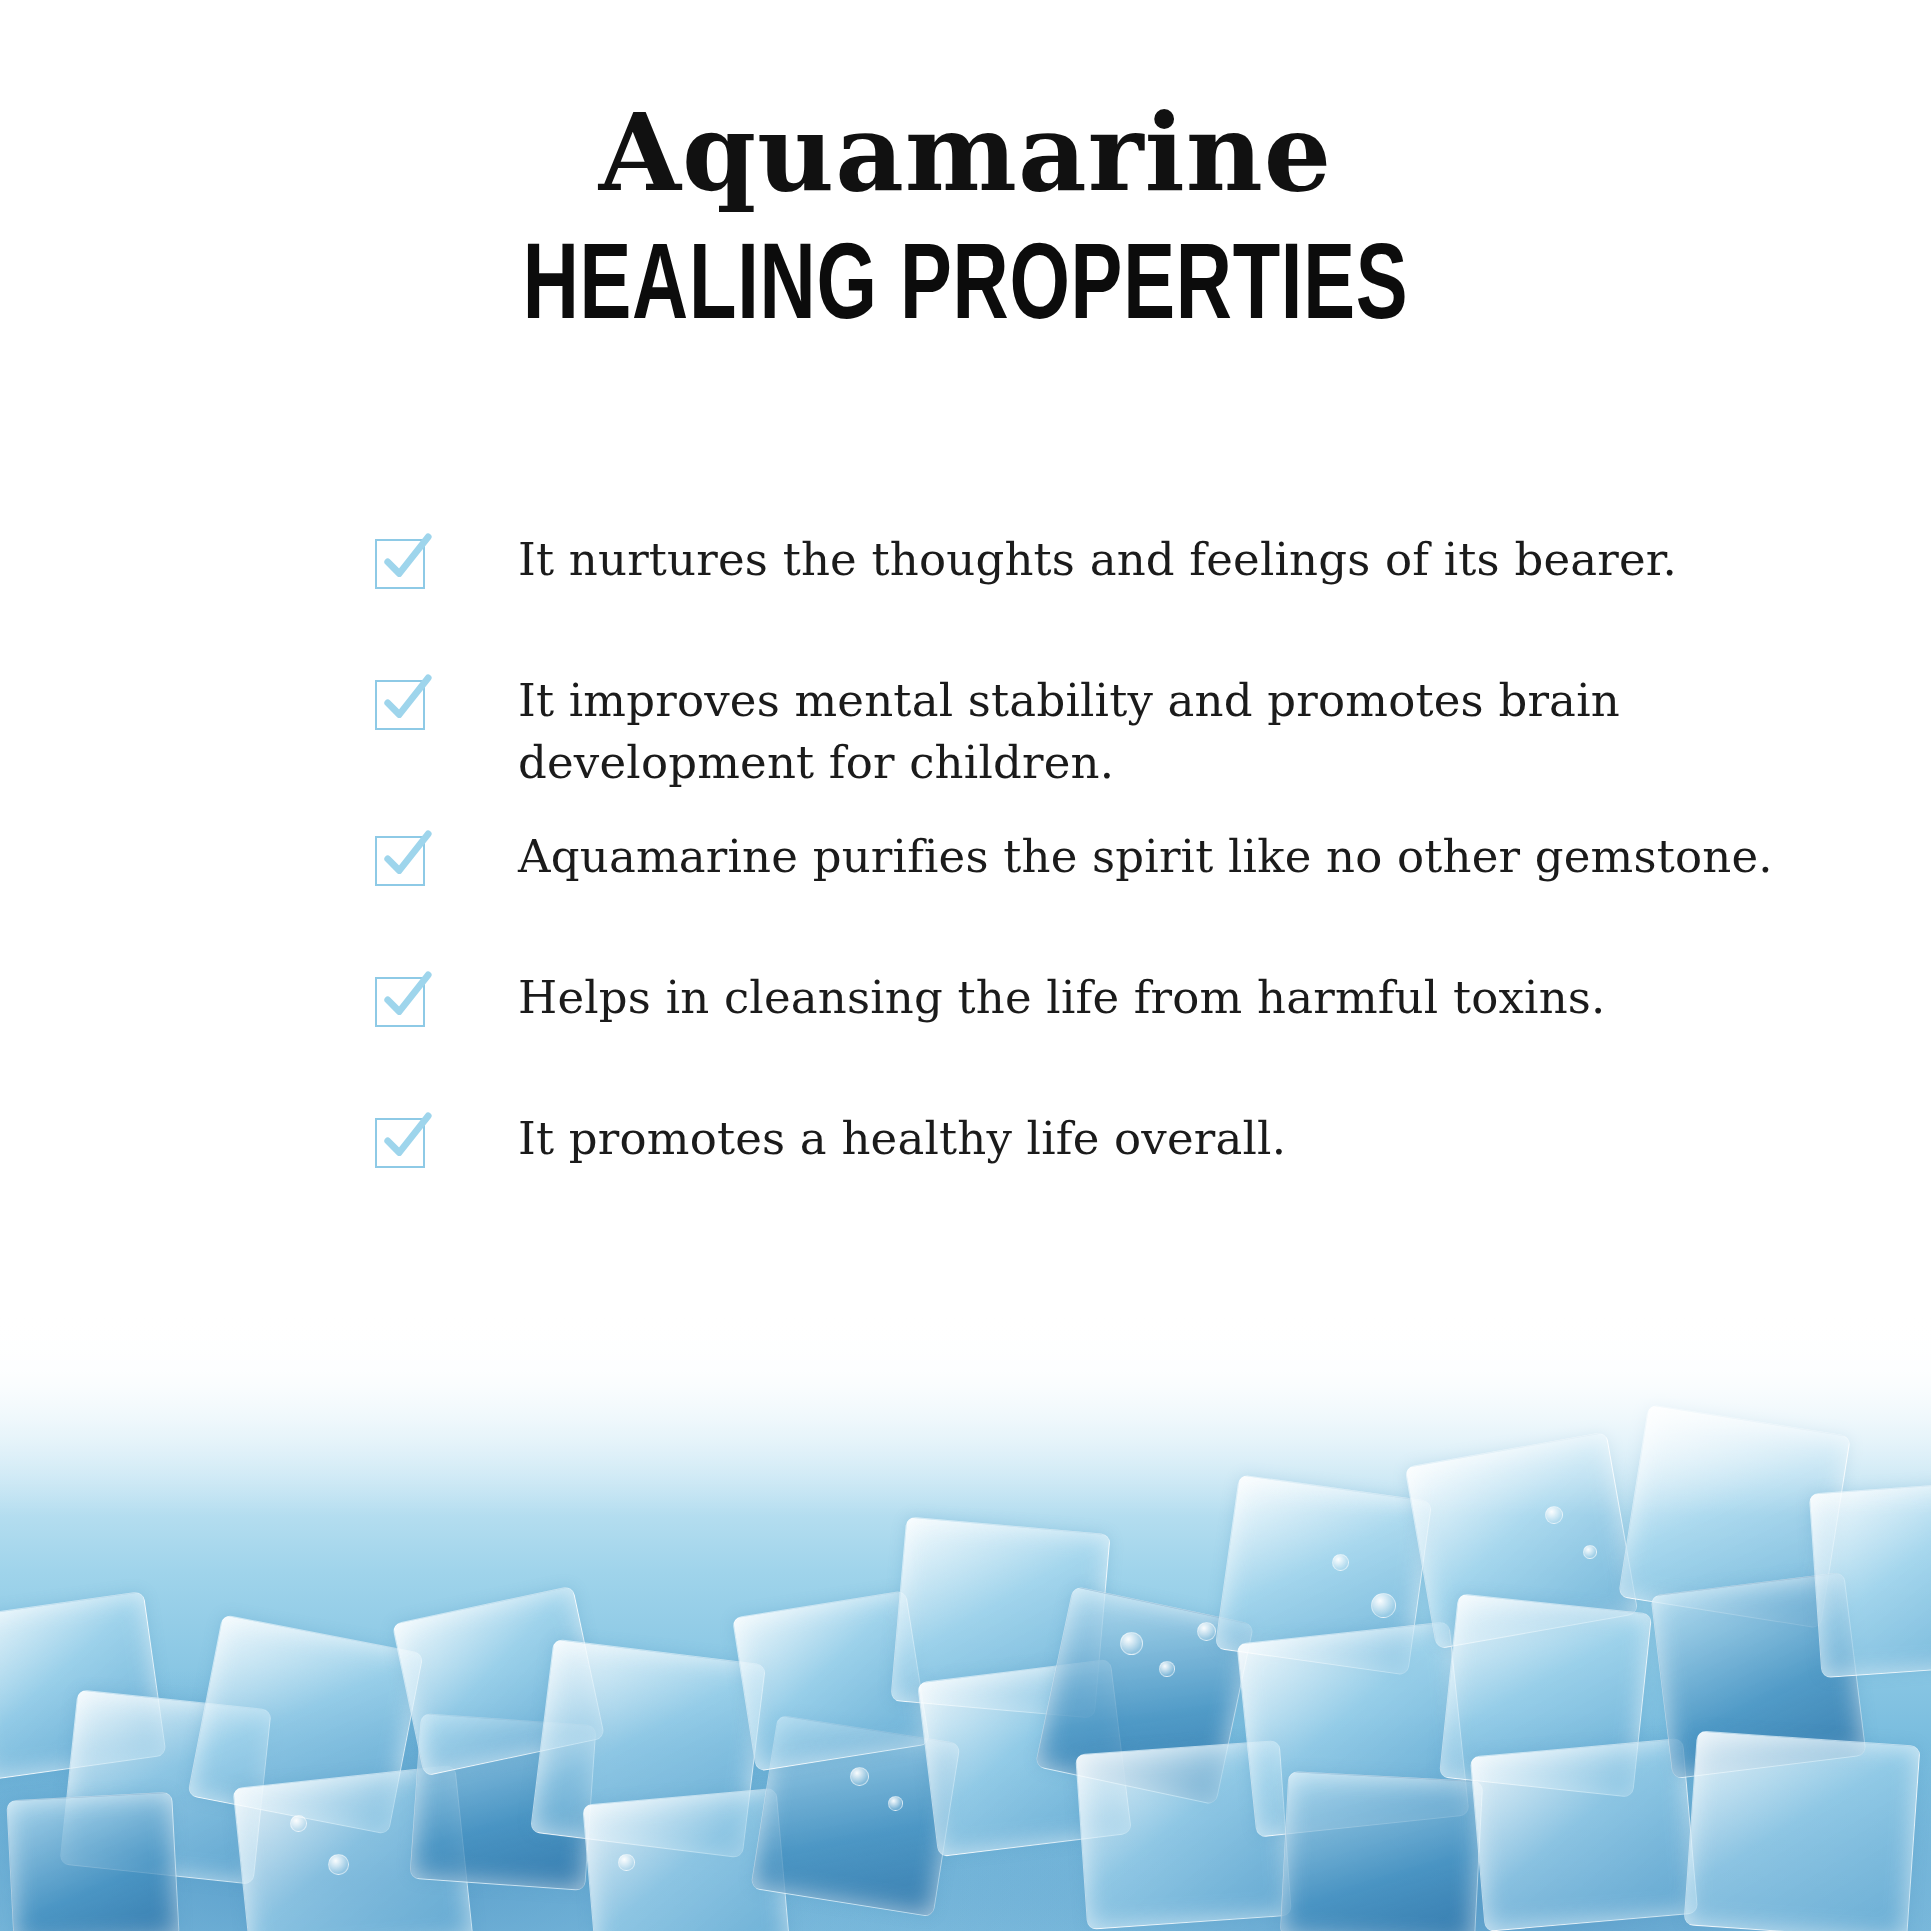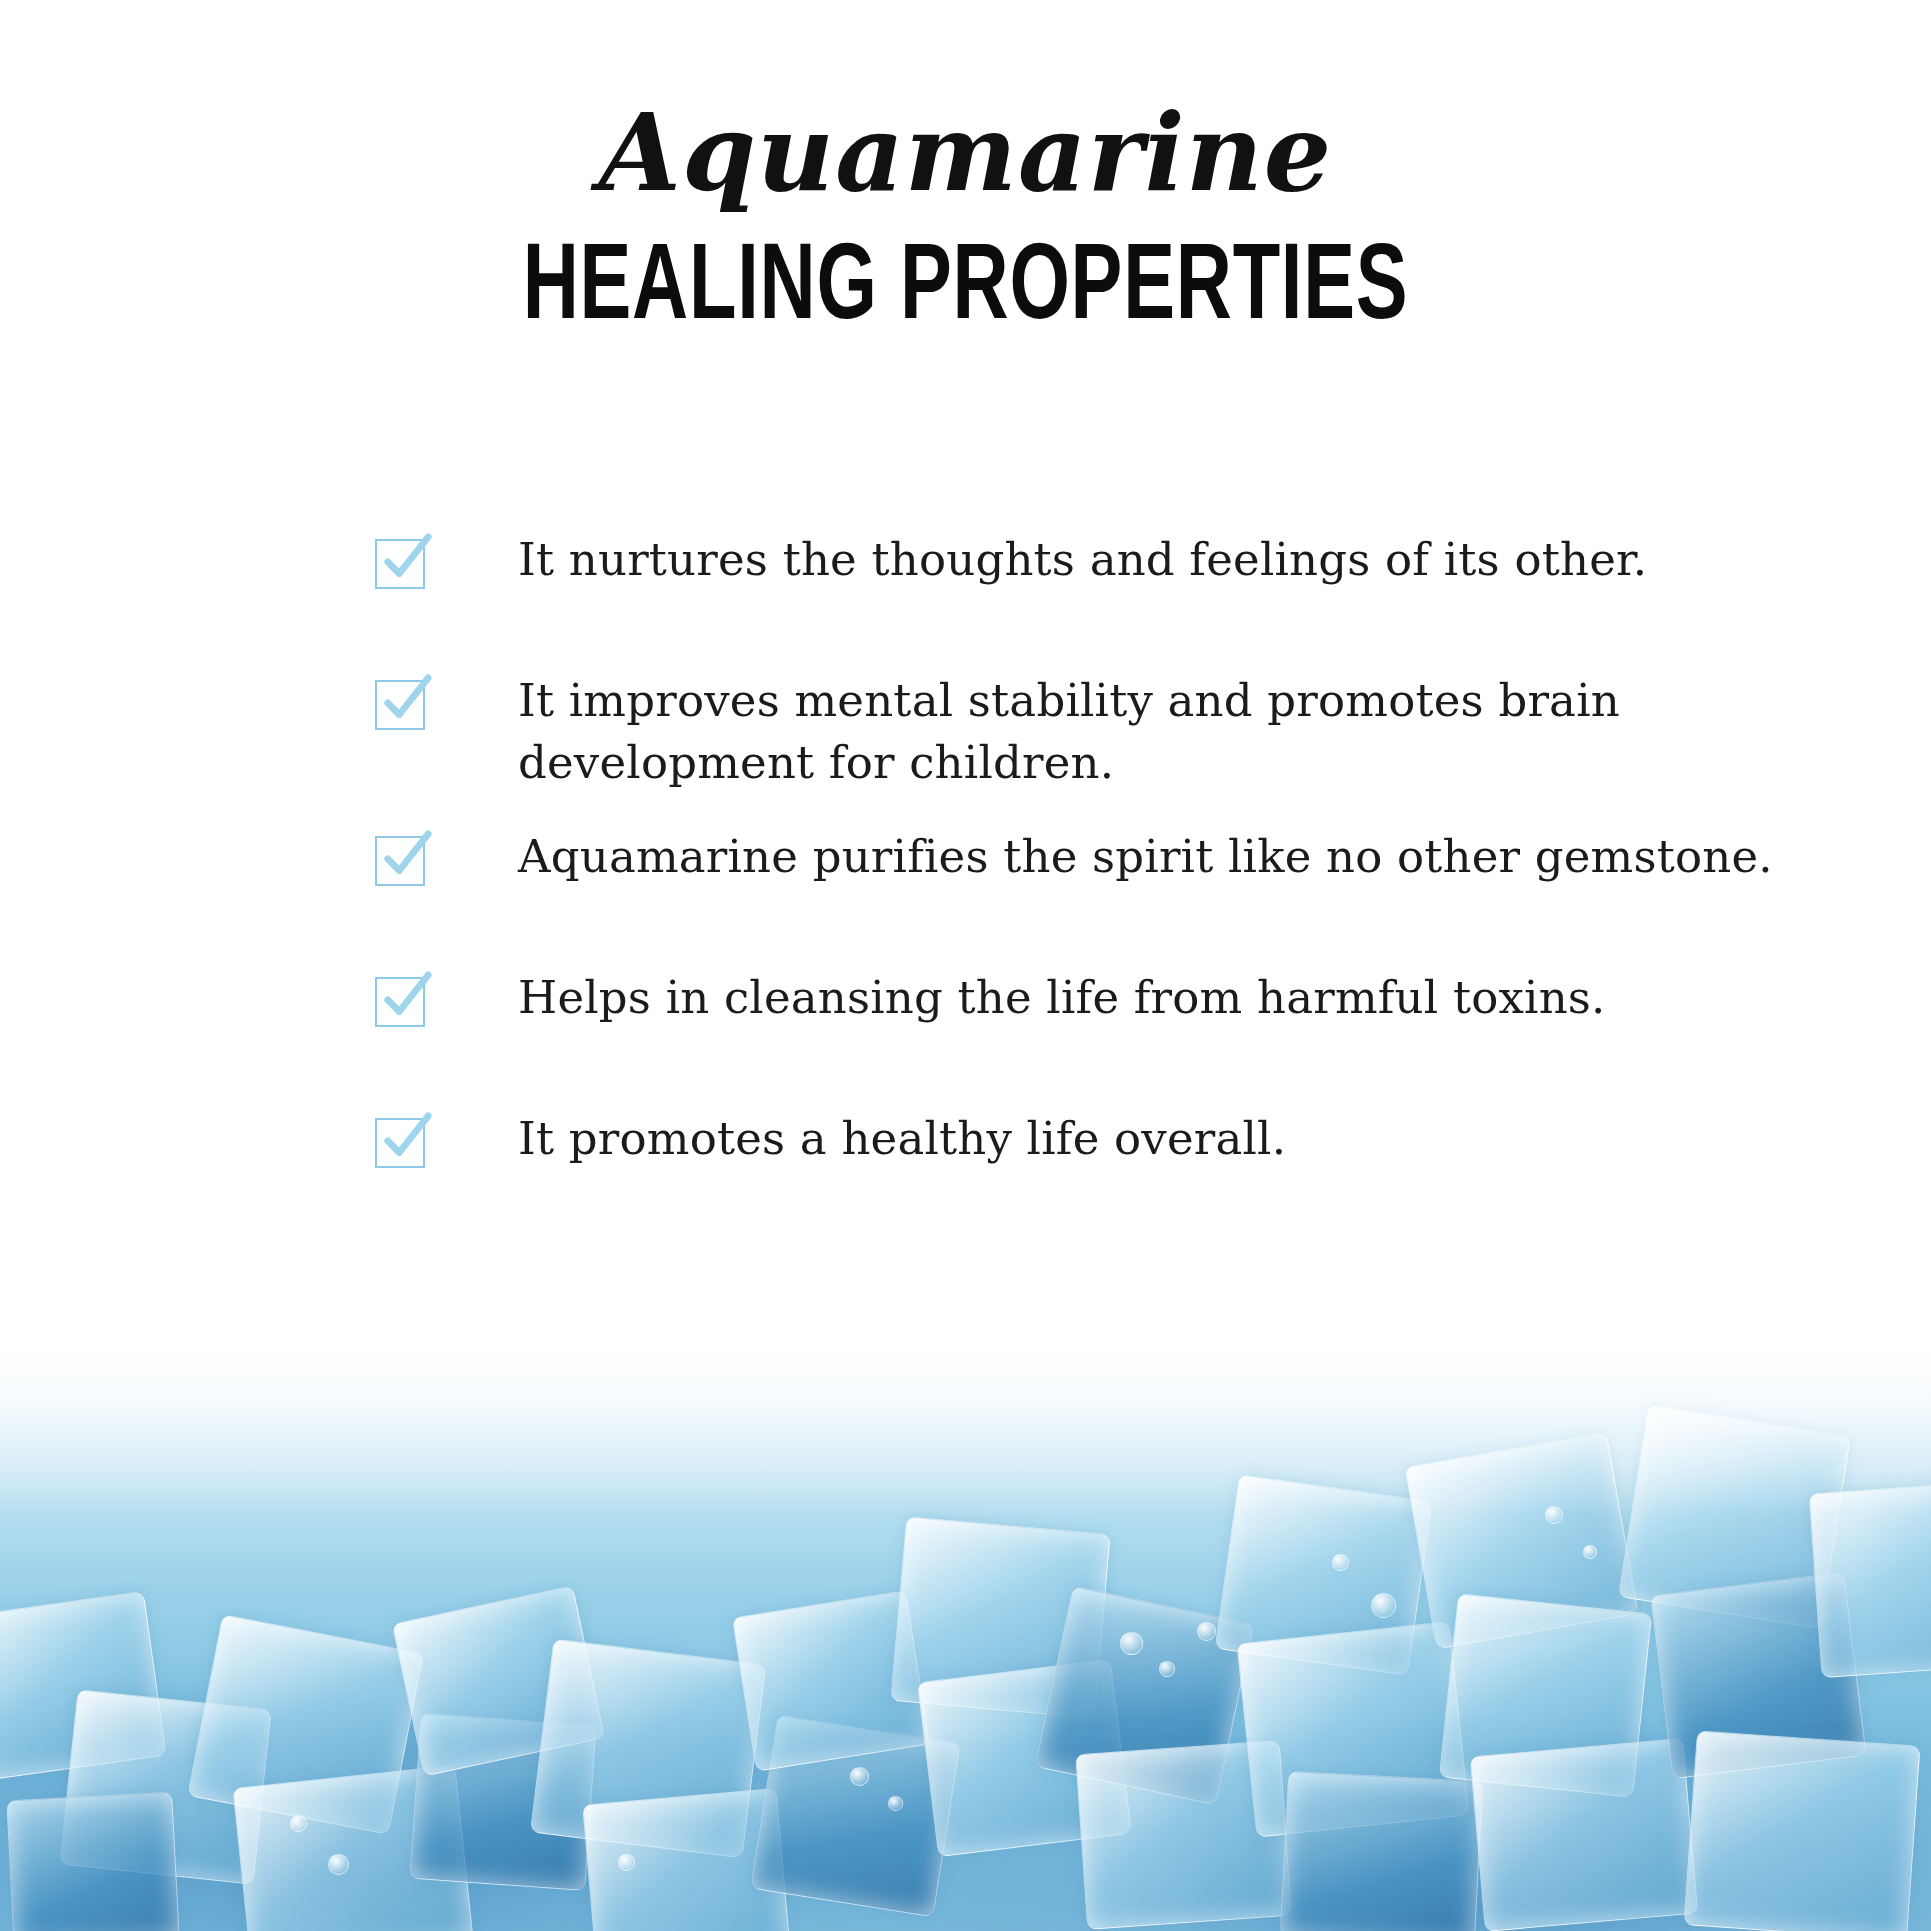--- a/index.html
+++ b/index.html
@@ -26,21 +26,20 @@
   
   .title-block {
     position: absolute;
     top: 97px;
     left: 0;
     width: 1931px;
     text-align: center;
   }
   .title-script {
     font-family: "DejaVu Serif", serif;
-    font-style: italic;
     font-weight: 700;
     font-size: 106px;
     letter-spacing: 1px;
     color: #111111;
     line-height: 1.05;
   }
   .title-main {
     margin-top: 17.4px;
     font-family: "Liberation Sans", sans-serif;
     font-weight: 700;
@@ -155,21 +154,21 @@
   </div>
 
   <div class="list">
 
     <div class="list-item">
       <span class="check-box">
         <svg viewBox="0 0 56 56" aria-hidden="true">
           <path d="M8 30 L20 42 L50 4" fill="none" stroke="#9ed5ec" stroke-width="7" stroke-linecap="round" stroke-linejoin="round"></path>
         </svg>
       </span>
-      <span class="item-text">It nurtures the thoughts and feelings of its other.</span>
+      <span class="item-text">It nurtures the thoughts and feelings of its bearer.</span>
     </div>
 
     <div class="list-item tight">
       <span class="check-box">
         <svg viewBox="0 0 56 56" aria-hidden="true">
           <path d="M8 30 L20 42 L50 4" fill="none" stroke="#9ed5ec" stroke-width="7" stroke-linecap="round" stroke-linejoin="round"></path>
         </svg>
       </span>
       <span class="item-text">It improves mental stability and promotes brain development for children.</span>
     </div>

